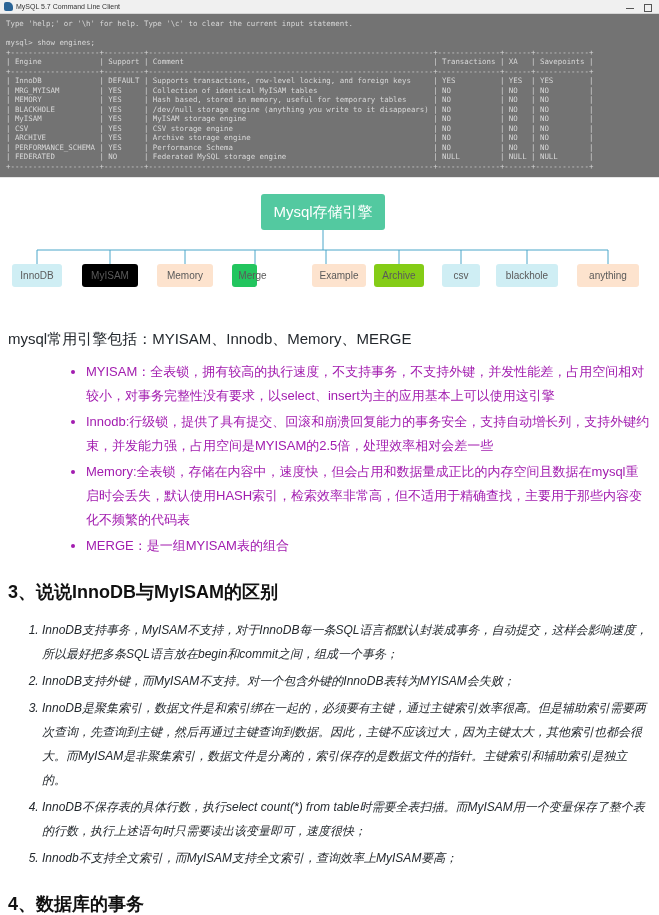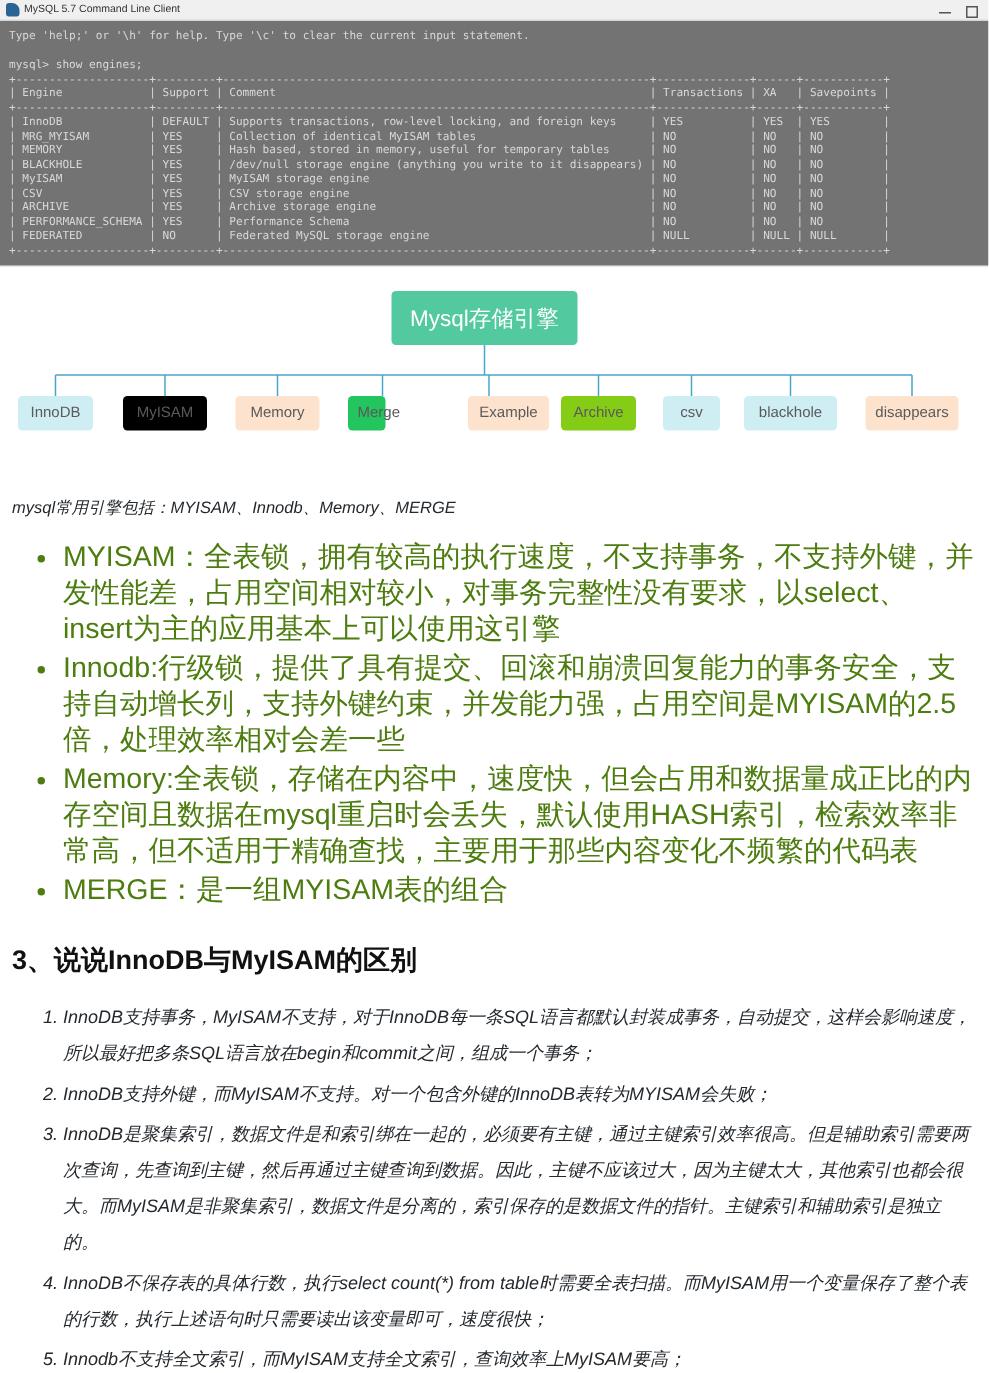--- a/index.html
+++ b/index.html
@@ -86,36 +86,36 @@
     border-radius: 3px;
     display: flex; align-items: center; justify-content: center;
     font-size: 10px;
     color: #5a5a5a;
     white-space: nowrap;
   }
 
   
   .prose { padding: 0 8px; }
   p.intro {
-    font-size: 11px;
+    font-size: 15px;
     line-height: 22px;
     margin: 14px 0 10px 0;
     color: #24292e;
-    font-style: italic;
   }
   ul.bullets {
     margin: 0 0 4px 0;
     padding-left: 34px;
     list-style: disc;
   }
   ul.bullets > li {
-    font-size: 19px;
+    font-size: 13px;
     line-height: 24px;
     margin-bottom: 2px;
-    color: #4d7c0f;
+    color: #a21caf;
+    margin-left: 44px;
   }
   h3.section {
     font-size: 18px;
     font-weight: bold;
     margin: 22px 0 14px 0;
     color: #111;
   }
   ol.numbered {
     margin: 0 0 6px 0;
     padding-left: 34px;
@@ -175,21 +175,21 @@
   <div class="node-root">Mysql存储引擎</div>
   <div id="leaf-host">
       <div class="leaf" style="left: 12px; width: 50px; background: rgb(207, 238, 244);">InnoDB</div>
       <div class="leaf" style="left: 82px; width: 56px; background: #000000;">MyISAM</div>
       <div class="leaf" style="left: 157px; width: 56px; background: rgb(253, 227, 206);">Memory</div>
       <div class="leaf" style="left: 232px; width: 25px; background: #22c55e; padding-left: 16px;">Merge</div>
       <div class="leaf" style="left: 312px; width: 54px; background: rgb(253, 227, 206);">Example</div>
       <div class="leaf" style="left: 374px; width: 50px; background: #84cc16;">Archive</div>
       <div class="leaf" style="left: 442px; width: 38px; background: rgb(207, 238, 244);">csv</div>
       <div class="leaf" style="left: 496px; width: 62px; background: rgb(207, 238, 244);">blackhole</div>
-      <div class="leaf" style="left: 577px; width: 62px; background: rgb(253, 227, 206);">disappears</div>
+      <div class="leaf" style="left: 577px; width: 62px; background: rgb(253, 227, 206);">anything</div>
     </div>
 </div>
 
 <div class="prose">
 
   <p class="intro">mysql常用引擎包括：MYISAM、Innodb、Memory、MERGE</p>
 
   <ul class="bullets" id="bullet-host">
       <li>MYISAM：全表锁，拥有较高的执行速度，不支持事务，不支持外键，并发性能差，占用空间相对较小，对事务完整性没有要求，以select、insert为主的应用基本上可以使用这引擎</li>
       <li>Innodb:行级锁，提供了具有提交、回滚和崩溃回复能力的事务安全，支持自动增长列，支持外键约束，并发能力强，占用空间是MYISAM的2.5倍，处理效率相对会差一些</li>

